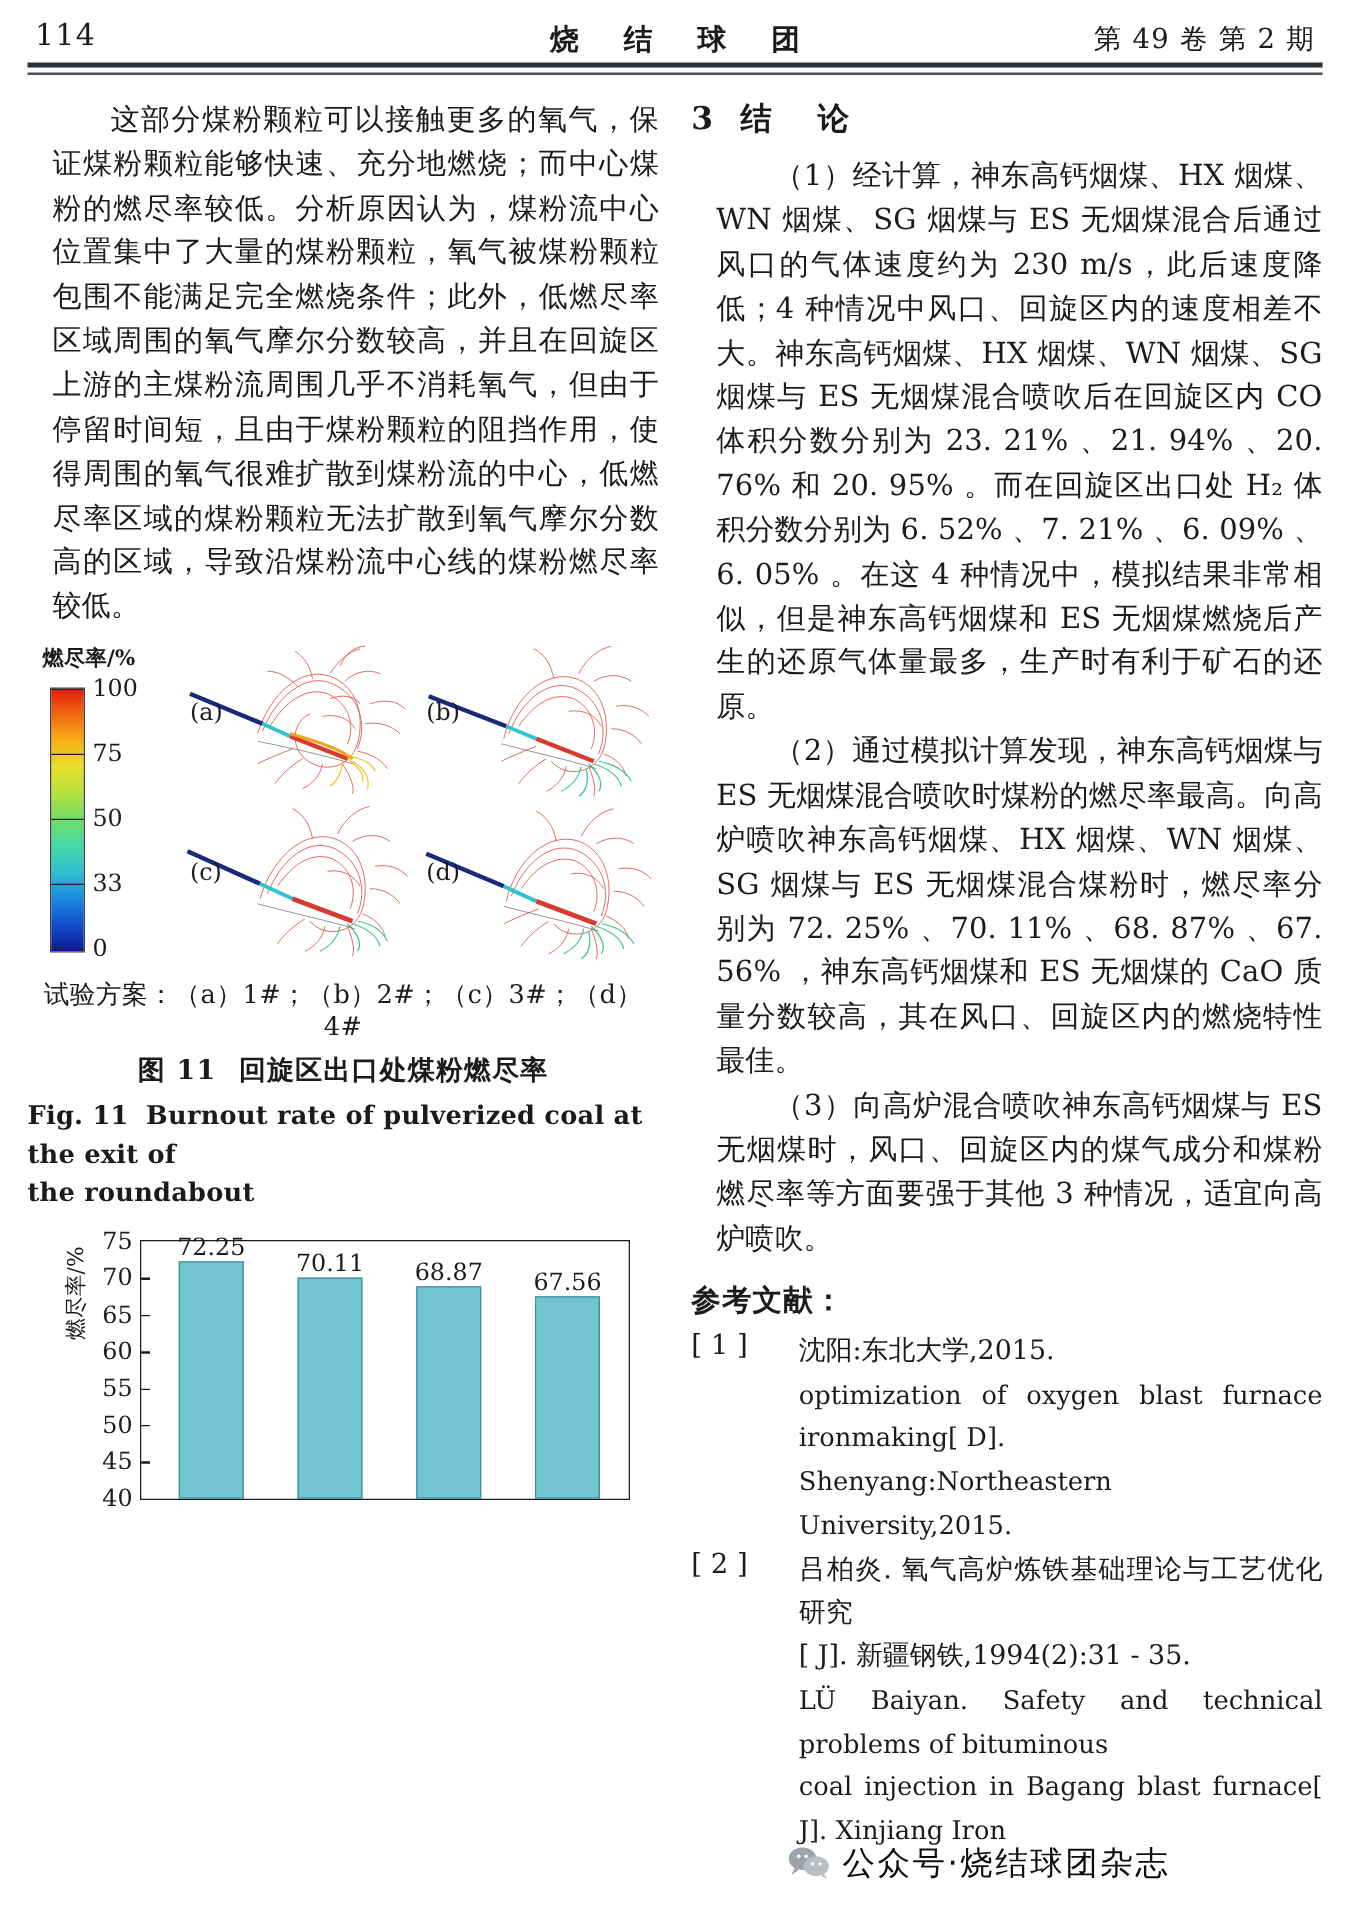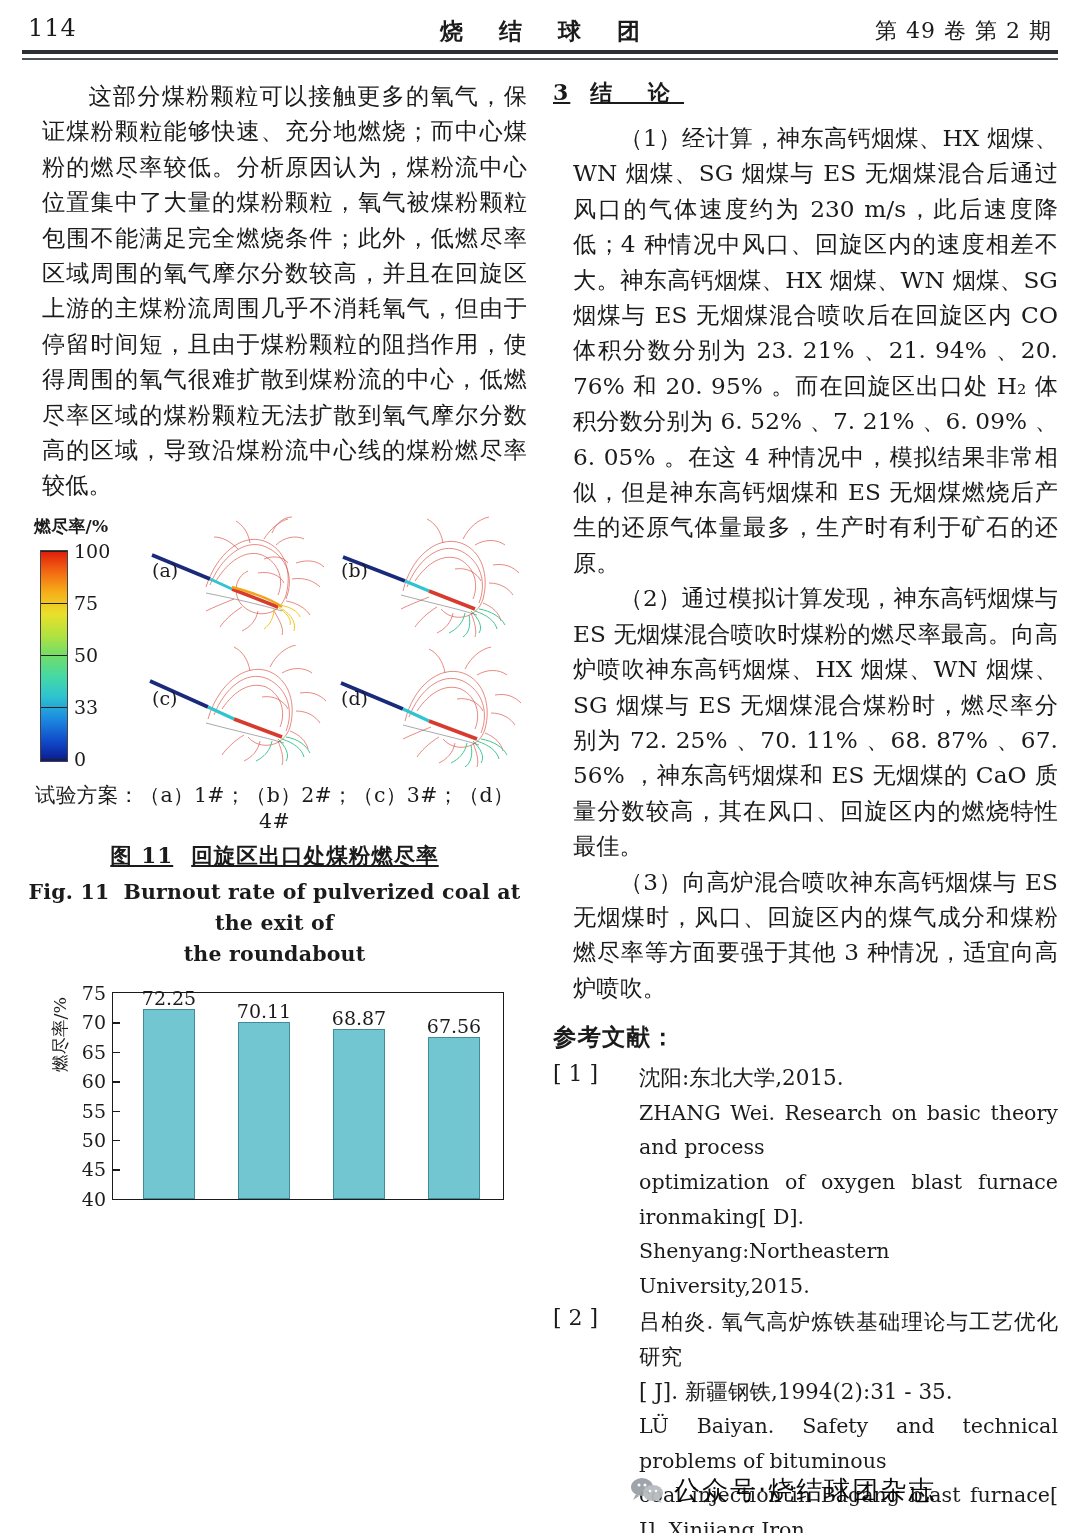--- a/index.html
+++ b/index.html
@@ -24,21 +24,21 @@
   .col-left{left:22px;}
   .col-right{left:553px;}
 
   p.body{
     margin:0;font-size:23.2px;line-height:35.4px;
     text-align:justify;text-justify:inter-ideograph;
     letter-spacing:0.1px;
   }
   p.ind{text-indent:2em;margin-left:20px;}
 
-  .sec-h{font-size:22px;font-weight:700;margin:0 0 12px 0;letter-spacing:2px;text-decoration:underline;}
+  .sec-h{font-size:25px;font-weight:700;margin:0 0 12px 0;letter-spacing:2px;}
   .sec-h .num{margin-right:20px;font-weight:700;}
   .sec-h .zh{letter-spacing:14px;}
 
   
   .fig11{position:relative;margin:12px 0 0 0;height:262px;}
   .cb-wrap{position:absolute;left:6px;top:0;width:118px;}
   .cb-title{font-size:17px;font-weight:700;margin-left:6px;letter-spacing:.2px;}
   .cbar-holder{position:relative;margin-top:6px;height:222px;}
   .cbar{position:absolute;left:12px;top:6px;width:26px;height:210px;
      background:linear-gradient(to top,
@@ -49,23 +49,23 @@
   .cb-ticks{position:absolute;left:0;top:0;width:118px;height:222px;}
   .cb-ticks span{position:absolute;left:46px;font-size:19px;transform:translateY(-50%);}
   .cb-ticks i{position:absolute;left:13px;width:26px;height:1.4px;background:#222;}
 
   .panels{position:absolute;left:124px;top:0;width:381px;height:258px;}
   .panel{position:absolute;width:190px;height:127px;}
   .panel .plbl{position:absolute;font-size:19px;z-index:4;}
   .panel svg{position:absolute;left:0;top:0;}
 
   .fig-cap-cn{font-size:20.5px;text-align:center;margin:4px 0 0 0;letter-spacing:.4px;}
-  .fig-cap-zh{font-size:21.5px;font-weight:700;text-align:center;margin:8px 0 0 0;letter-spacing:1px;text-decoration:underline;}
+  .fig-cap-zh{font-size:21.5px;font-weight:700;text-align:center;margin:8px 0 0 0;letter-spacing:1px;}
   .fig-cap-zh .no{margin-right:18px;}
-  .fig-cap-en{font-size:20.5px;font-weight:700;text-align:center;margin:7px 0 0 0;
+  .fig-cap-en{font-size:20.5px;font-weight:700;text-align:left;margin:7px 0 0 0;
       line-height:31px;letter-spacing:.2px;}
   .fig-cap-en .no{margin-right:14px;}
 
   
   .fig12{position:relative;margin:14px 0 0 0;height:272px;}
   .chart{position:absolute;left:34px;top:2px;width:455px;height:268px;}
   .ylab{position:absolute;left:-8px;top:86px;font-size:17.5px;
         transform:rotate(-90deg);transform-origin:left top;white-space:nowrap;}
   .plot{position:absolute;left:56px;top:6px;width:390px;height:206px;
         border:1.6px solid #1b1b1b;}
@@ -319,21 +319,20 @@
 
     <p class="body ind">（1）经计算，神东高钙烟煤、HX 烟煤、WN 烟煤、SG 烟煤与 ES 无烟煤混合后通过风口的气体速度约为 230 m/s，此后速度降低；4 种情况中风口、回旋区内的速度相差不大。神东高钙烟煤、HX 烟煤、WN 烟煤、SG 烟煤与 ES 无烟煤混合喷吹后在回旋区内 CO 体积分数分别为 23. 21% 、21. 94% 、20. 76% 和 20. 95% 。而在回旋区出口处 H₂ 体积分数分别为 6. 52% 、7. 21% 、6. 09% 、6. 05% 。在这 4 种情况中，模拟结果非常相似，但是神东高钙烟煤和 ES 无烟煤燃烧后产生的还原气体量最多，生产时有利于矿石的还原。</p>
     <p class="body ind">（2）通过模拟计算发现，神东高钙烟煤与 ES 无烟煤混合喷吹时煤粉的燃尽率最高。向高炉喷吹神东高钙烟煤、HX 烟煤、WN 烟煤、SG 烟煤与 ES 无烟煤混合煤粉时，燃尽率分别为 72. 25% 、70. 11% 、68. 87% 、67. 56% ，神东高钙烟煤和 ES 无烟煤的 CaO 质量分数较高，其在风口、回旋区内的燃烧特性最佳。</p>
     <p class="body ind">（3）向高炉混合喷吹神东高钙烟煤与 ES 无烟煤时，风口、回旋区内的煤气成分和煤粉燃尽率等方面要强于其他 3 种情况，适宜向高炉喷吹。</p>
 
     <div class="ref-h">参考文献：</div>
 
     <div class="ref">
       <span class="tag">[ 1 ]</span>
       <div class="ln">沈阳:东北大学,2015.</div>
-      <div class="ln en">ZHANG Wei. Research on basic theory and process</div>
       <div class="ln en">optimization of oxygen blast furnace ironmaking[ D].</div>
       <div class="ln en">Shenyang:Northeastern University,2015.</div>
     </div>
 
     <div class="ref">
       <span class="tag">[ 2 ]</span>
       <div class="ln">吕柏炎. 氧气高炉炼铁基础理论与工艺优化研究</div>
       <div class="ln">[ J]. 新疆钢铁,1994(2):31 - 35.</div>
       <div class="ln en">LÜ Baiyan. Safety and technical problems of bituminous</div>
       <div class="ln en">coal injection in Bagang blast furnace[ J]. Xinjiang Iron</div>

